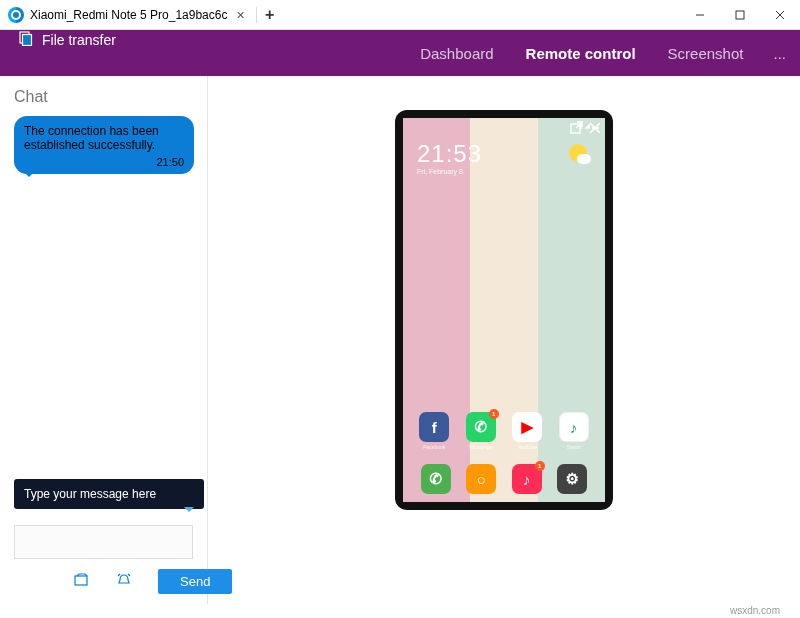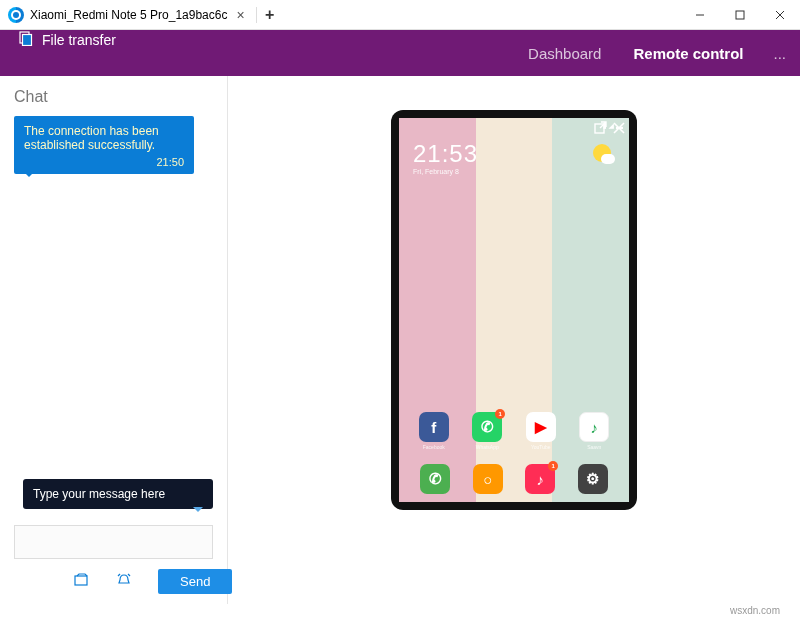--- a/index.html
+++ b/index.html
@@ -21,36 +21,36 @@
 .header { height: 46px; background: #701a75; display: flex; align-items: flex-start; color: #fff; }
 .header-left { display: flex; align-items: center; gap: 8px; padding-left: 18px; font-size: 14px; }
 .ft-icon { display: inline-block; }
 .header-nav { margin-left: auto; display: flex; gap: 0; height: 100%; align-items: stretch; }
 .nav-item { display: flex; align-items: center; padding: 0 16px; font-size: 15px; color: rgba(255,255,255,0.75); cursor: pointer; }
 .nav-item.active { color: #fff; font-weight: 700; }
 .nav-more { padding: 0 14px; }
 
 
 .main { display: flex; height: calc(100% - 76px - 14px); }
-.left-panel { width: 228px; border-right: 1px solid #e5e5e5; display: flex; flex-direction: column; padding: 12px 14px 10px 14px; }
+.left-panel { width: 208px; border-right: 1px solid #e5e5e5; display: flex; flex-direction: column; padding: 12px 14px 10px 14px; }
 .chat-title { font-size: 16px; color: #777; margin-bottom: 10px; }
-.chat-bubble { background: #0b7dd6; color: #fef9c3; border-radius: 2px; padding: 8px 10px 6px 10px; font-size: 12px; position: relative; width: 180px; }
+.chat-bubble { background: #0b7dd6; color: #000000; border-radius: 13px; padding: 8px 10px 6px 10px; font-size: 12px; position: relative; width: 180px; }
 .chat-bubble::after { content: ""; position: absolute; bottom: -8px; left: 10px; border: 5px solid transparent; border-top-color: #0b7dd6; }
 .chat-time { text-align: right; font-size: 11px; margin-top: 4px; }
 .chat-spacer { flex: 1; }
 .prompt-bubble { background: #0f172a; color: #fff; border-radius: 3px; padding: 8px 10px; font-size: 12px; position: relative; width: 190px; margin-left: auto; margin-bottom: 16px; }
 .prompt-bubble::after { content: ""; position: absolute; bottom: -8px; right: 10px; border: 5px solid transparent; border-top-color: #59a9e6; }
 .chat-input { width: 100%; height: 34px; border: 1px solid #ddd; background: #fbfbfb; margin-bottom: 10px; padding: 4px 6px; font-size: 12px; }
 .chat-actions { display: flex; align-items: center; gap: 26px; padding-left: 60px; }
 .small-icon { color: #0b7dd6; font-size: 14px; }
 .send-btn { background: #1e8ee6; color: #fff; border: none; padding: 5px 22px; font-size: 13px; border-radius: 2px; }
 
 
 .viewer { flex: 1; display: flex; align-items: flex-start; justify-content: center; padding-top: 34px; }
-.phone { width: 246px; height: 400px; background: #111; border-radius: 12px; padding: 8px; position: relative; }
+.phone { width: 218px; height: 400px; background: #111; border-radius: 12px; padding: 8px; position: relative; }
 .viewer-controls { position: absolute; top: 10px; right: 12px; display: flex; gap: 6px; color: #fff; z-index: 5; }
 .screen { background: #f6ede7; width: 100%; height: 100%; position: relative; overflow: hidden; }
 .wallpaper { position: absolute; inset: 0; display: flex; }
 .wp-strip { flex: 1; }
 .wp1 { background: #e8b8c6; }
 .wp2 { background: #f4e9d8; }
 .wp3 { background: #cfe2d8; }
 .statusbar { position: absolute; top: 0; left: 0; right: 0; height: 16px; display: flex; justify-content: flex-end; align-items: center; gap: 2px; padding: 2px 6px; font-size: 7px; color: #fff; z-index: 2; }
 .clock { position: absolute; top: 22px; left: 14px; color: #fff; z-index: 2; }
 .clock-time { font-size: 24px; font-weight: 300; letter-spacing: 1px; }
@@ -110,20 +110,21 @@
       <svg width="16" height="16" viewBox="0 0 16 16">
           <rect x="2" y="2" width="9" height="11" fill="none" stroke="#fff" stroke-width="1.2"></rect>
           <rect x="4.5" y="4.5" width="9" height="11" fill="#0b7dd6" stroke="#fff" stroke-width="1.2"></rect>
         </svg>
     </span>
     <span>File transfer</span>
   </div>
   <div class="header-nav">
     <div class="nav-item">Dashboard</div>
     <div class="nav-item active">Remote control</div>
+    <div class="nav-item">Screenshot</div>
     <div class="nav-item nav-more">...</div>
   </div>
 </div>
 
 <div class="main">
   <div class="left-panel">
     <div class="chat-title">Chat</div>
     <div class="chat-bubble">
       <span>The connection has been established successfully.</span>
       <div class="chat-time">21:50</div>

